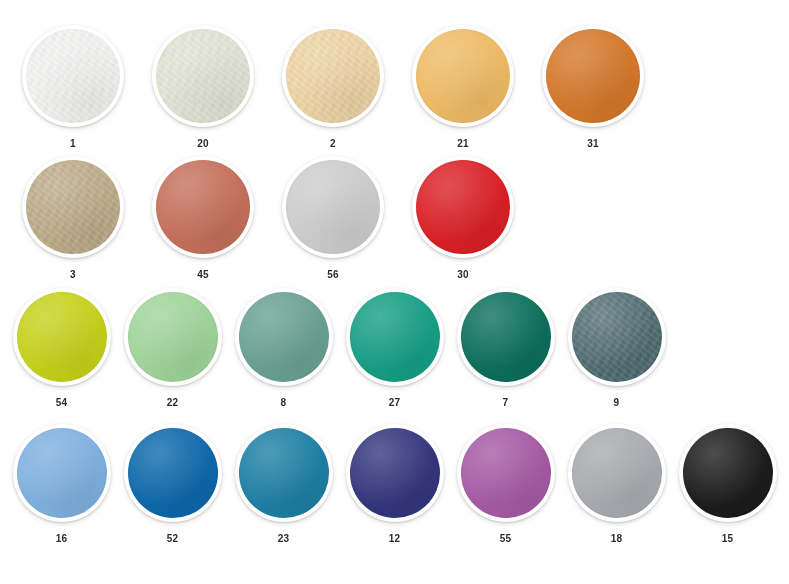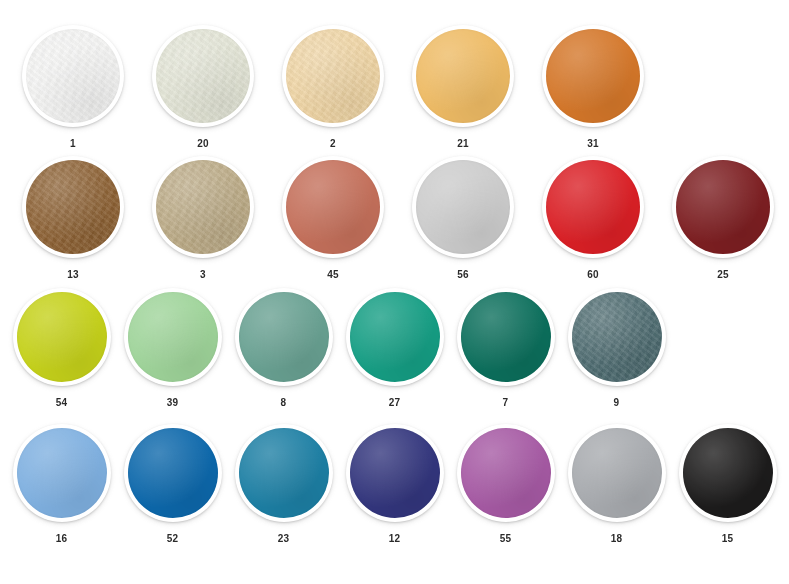--- a/index.html
+++ b/index.html
@@ -144,67 +144,55 @@
       <div class="swatch-cell">
         <div class="swatch-disc">
           <div class="swatch-fill" style="background-color: rgb(212, 119, 42);"></div>
         </div>
         <div class="swatch-label">31</div>
       </div>
     </div>
     <div class="swatch-row row-6" style="top: 156px;">
       <div class="swatch-cell">
         <div class="swatch-disc">
-          <div class="swatch-fill textured" style="background-color: rgb(141, 97, 51);"></div>
-        </div>
-        <div class="swatch-label">13</div>
-      </div>
-      <div class="swatch-cell">
-        <div class="swatch-disc">
           <div class="swatch-fill textured" style="background-color: rgb(188, 171, 134);"></div>
         </div>
         <div class="swatch-label">3</div>
       </div>
       <div class="swatch-cell">
         <div class="swatch-disc">
           <div class="swatch-fill" style="background-color: rgb(196, 112, 91);"></div>
         </div>
         <div class="swatch-label">45</div>
       </div>
       <div class="swatch-cell">
         <div class="swatch-disc">
           <div class="swatch-fill"></div>
         </div>
         <div class="swatch-label">56</div>
       </div>
       <div class="swatch-cell">
         <div class="swatch-disc">
           <div class="swatch-fill" style="background-color: rgb(218, 32, 38);"></div>
         </div>
-        <div class="swatch-label">60</div>
-      </div>
-      <div class="swatch-cell">
-        <div class="swatch-disc">
-          <div class="swatch-fill" style="background-color: rgb(125, 31, 34);"></div>
-        </div>
-        <div class="swatch-label">25</div>
+        <div class="swatch-label">30</div>
       </div>
     </div>
     <div class="swatch-row row-7" style="top: 288px;">
       <div class="swatch-cell">
         <div class="swatch-disc">
           <div class="swatch-fill" style="background-color: rgb(197, 209, 27);"></div>
         </div>
         <div class="swatch-label">54</div>
       </div>
       <div class="swatch-cell">
         <div class="swatch-disc">
           <div class="swatch-fill" style="background-color: rgb(159, 212, 154);"></div>
         </div>
-        <div class="swatch-label">39</div>
+        <div class="swatch-label">22</div>
       </div>
       <div class="swatch-cell">
         <div class="swatch-disc">
           <div class="swatch-fill" style="background-color: rgb(105, 161, 146);"></div>
         </div>
         <div class="swatch-label">8</div>
       </div>
       <div class="swatch-cell">
         <div class="swatch-disc">
           <div class="swatch-fill" style="background-color: rgb(22, 158, 132);"></div>

